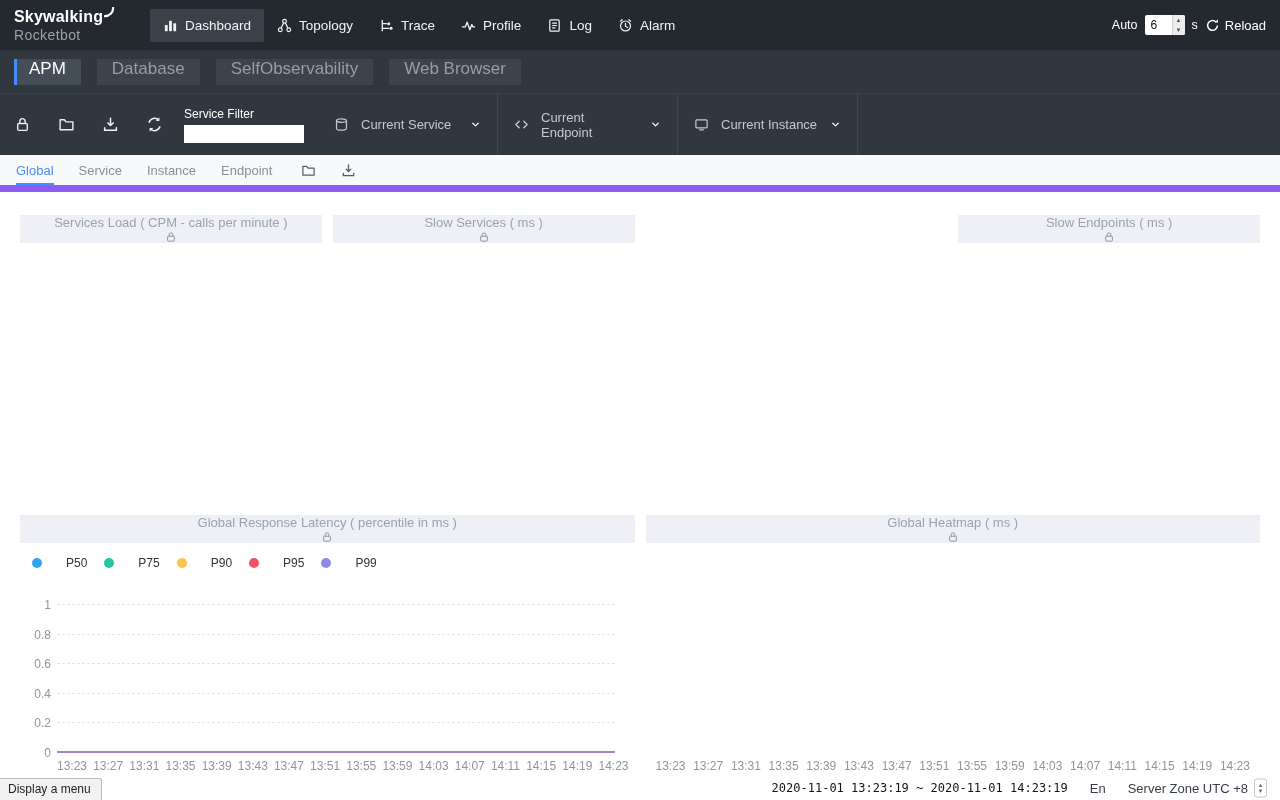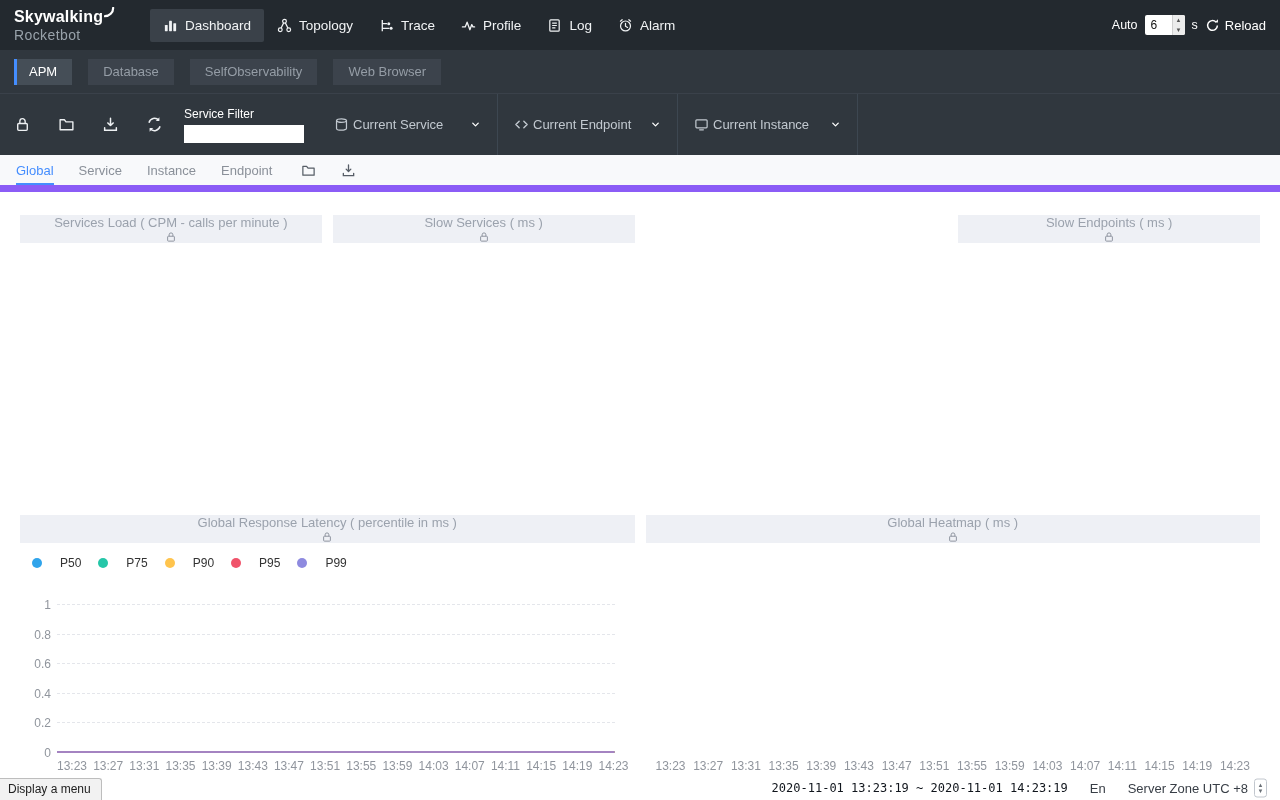--- a/index.html
+++ b/index.html
@@ -23,35 +23,35 @@
     display:flex; align-items:center; overflow:hidden; cursor:text; }
   .auto-value { flex:1; padding-left:6px; font-size:12px; }
   .auto-spin { width:13px; height:100%; display:flex; flex-direction:column; border-left:1px solid #cfcfcf; cursor:pointer; }
   .auto-spin span { flex:1; font-size:6px; line-height:6px; color:#555; background:#ececec;
     display:flex; align-items:center; justify-content:center; }
   .reload-btn { display:flex; align-items:center; gap:5px; cursor:pointer; font-size:13px; }
 
   
   .subnav { height:43px; background:#30373e; display:flex; align-items:center; gap:16px;
     padding-left:14px; flex:none; }
-  .layer-tab { height:26px; padding:0 15px; background:#3c434c; color:#959da6; font-size:13px;
-    display:flex; align-items:center; cursor:pointer; white-space:nowrap; }
+  .layer-tab { height:26px; padding:0 15px; background:#3c434c; color:#959da6; font-size:17px;
+    display:flex; cursor:pointer; white-space:nowrap; }
   .layer-tab.active { background:#454e57; color:#fff; border-left:3px solid var(--accent); padding-left:12px; }
 
   
   .toolbar { height:62px; background:#30373e; border-top:1px solid #3a414a; display:flex;
     align-items:center; flex:none; }
   .tool-icons { display:flex; align-items:center; }
   .tool-icon-btn { width:24px; height:24px; margin:0 10px; color:#eef1f3; cursor:pointer;
     display:flex; align-items:center; justify-content:center; }
   .service-filter { margin-left:8px; width:120px; display:flex; flex-direction:column; }
   .sf-label { font-size:12px; color:#ffffff; margin-bottom:4px; }
   .sf-input { height:18px; width:120px; border:none; background:#fff; font-size:12px; padding:0 4px; outline:none; }
   .selectors { display:flex; height:100%; margin-left:14px; }
-  .selector { width:180px; padding:0 16px; display:flex; align-items:center; gap:4px;
+  .selector { width:180px; padding:0 16px; display:flex; align-items:center; gap:12px;
     border-right:1px solid #3d4751; color:#c2c9d0; font-size:13px; cursor:pointer; }
   .selector .chev { margin-left:auto; color:#fff; }
 
   
   .viewtabs { height:37px; background:#f8f9fb; border-bottom:7px solid #8b5cf6; display:flex;
     align-items:center; padding-left:16px; flex:none; }
   .view-tab { margin-right:25px; font-size:13px; color:#8a9099; height:100%; display:flex;
     align-items:center; cursor:pointer; position:relative; }
   .view-tab.active { color:var(--accent); }
   .view-tab.active::after { content:""; position:absolute; left:0; right:0; bottom:0; height:2px; background:var(--accent); }
@@ -64,21 +64,21 @@
   .prow2 { margin-top:6px; }
   .panel { flex:1; min-width:0; }
   .panel-header { height:28px; background:#eef0f5; display:flex; align-items:center; padding:0 12px;flex-direction:column; }
   .panel-title { font-size:13px; color:#9ba2ad; flex:1; white-space:nowrap; overflow:hidden; }
   .panel-lock { color:#8d939e; cursor:pointer; display:flex; }
   .panel-body.empty { height:266px; }
   .panel-body.chart { height:232px; position:relative; }
 
   
   .chart-legend { position:absolute; top:13px; left:12px; display:flex; gap:17px; }
-  .legend-item { display:flex; align-items:center; gap:18px; font-size:12px; color:#333; cursor:pointer; }
+  .legend-item { display:flex; align-items:center; gap:24px; font-size:12px; color:#333; cursor:pointer; }
   .legend-dot { width:10px; height:10px; border-radius:50%; }
   .plot { position:absolute; top:61px; left:37px; right:20px; height:148px; }
   .gridline { position:absolute; left:0; right:0; border-top:1px dashed #e4e6eb; }
   .ylabel { position:absolute; left:-42px; top:0; transform:translateY(-50%); width:36px;
     text-align:right; font-size:12px; color:#90959d; }
   .series-svg { position:absolute; left:0; top:0; width:100%; height:100%; overflow:visible; }
   .series-svg polyline { fill:none; stroke-width:1.4; }
   .xlabels { position:absolute; top:216px; left:37px; right:6px; display:flex;
     justify-content:space-between; font-size:12px; color:#90959d; }
   .panel-body.heatmap .xlabels { left:10px; right:10px; }

